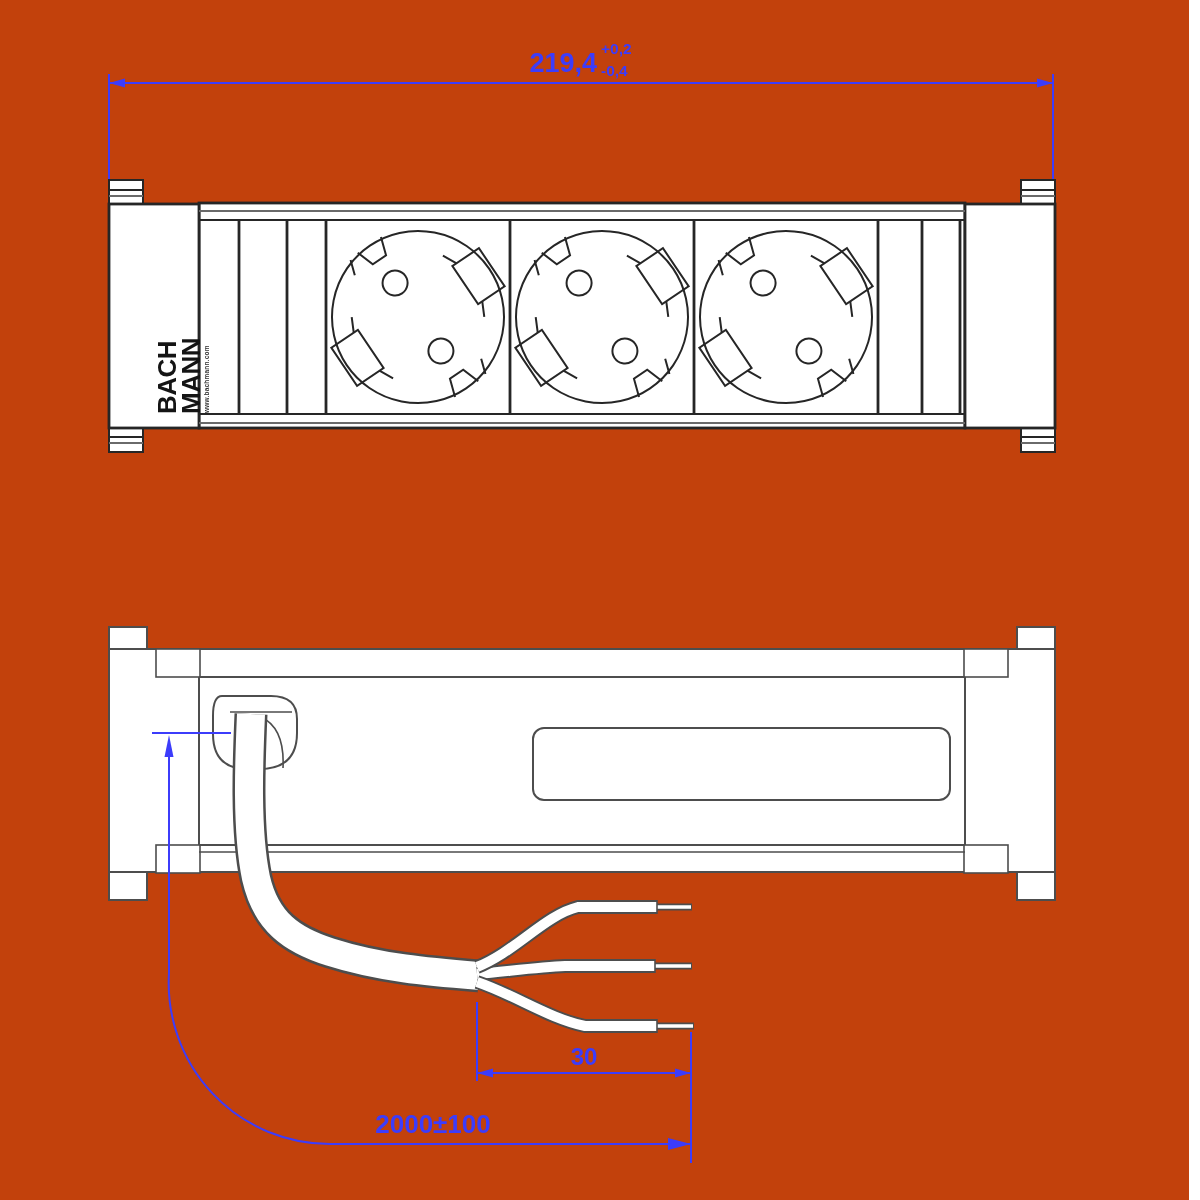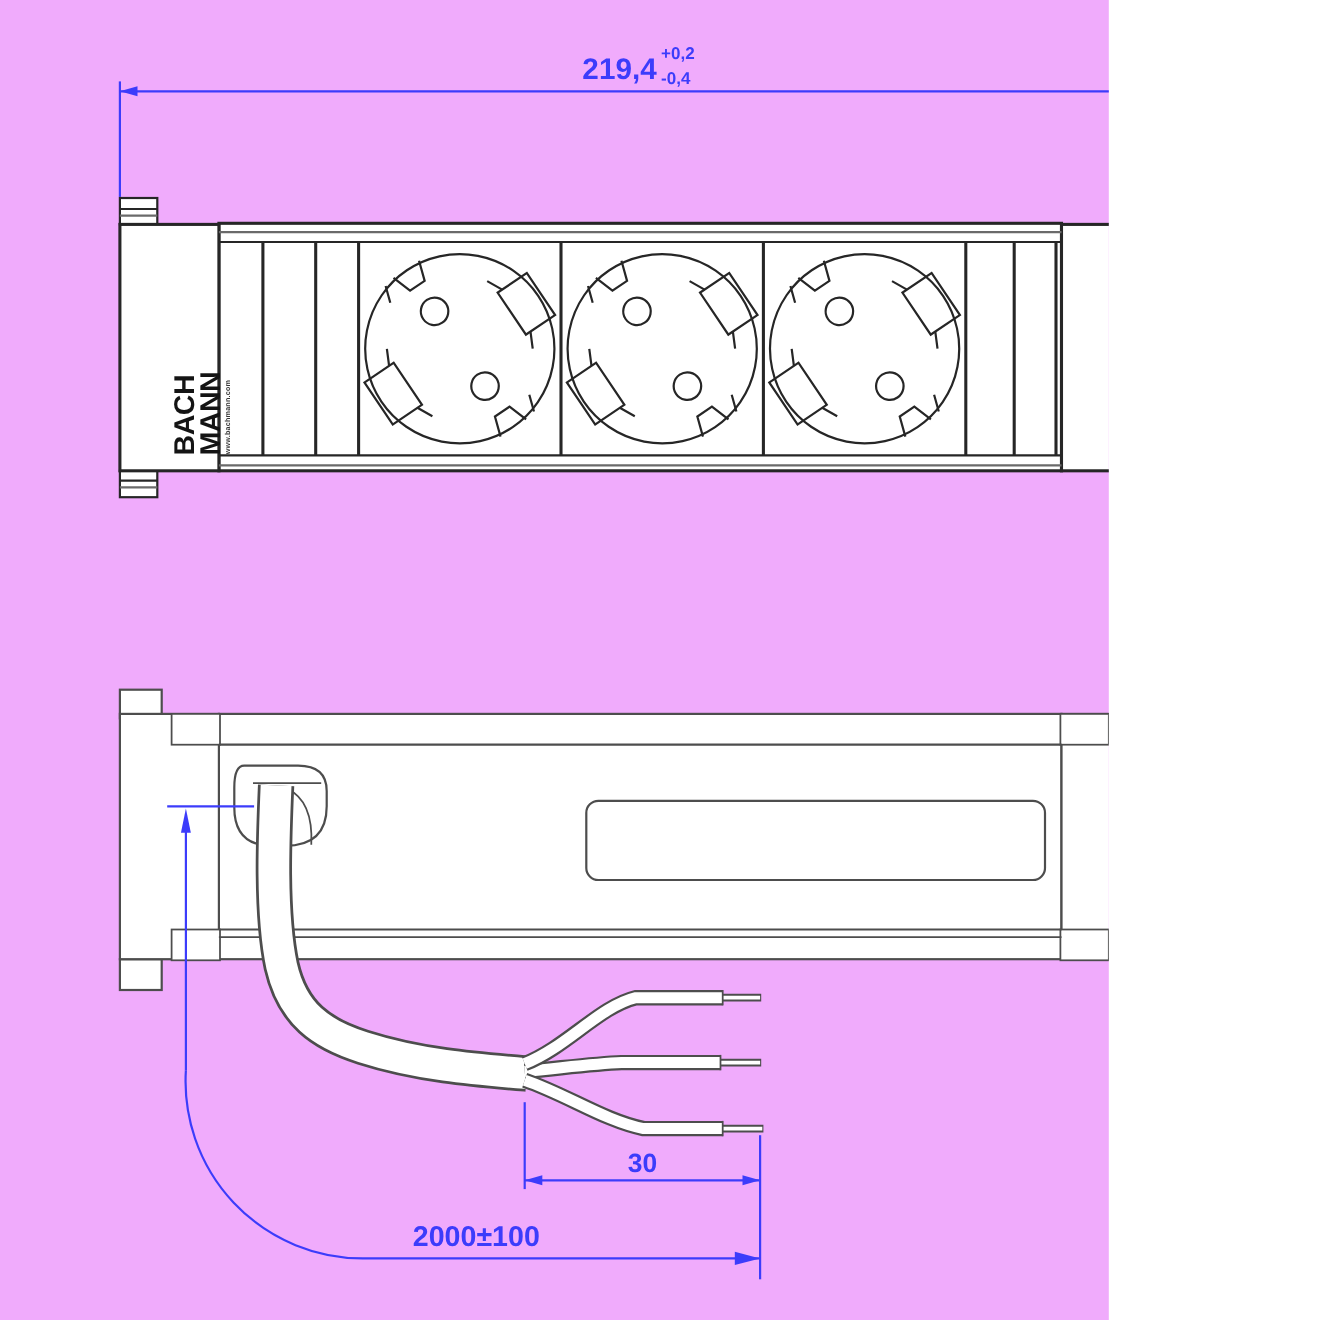--- a/index.html
+++ b/index.html
@@ -1,16 +1,16 @@
 <!DOCTYPE html>
 <html><head>
 <meta charset="utf-8">
 <style>
   html,body{margin:0;padding:0;background:#ffffff;}
-  .stage{width:1008px;height:1200px;position:relative;background:#f0abfc;overflow:hidden;}
+  .stage{width:1189px;height:1200px;position:relative;background:#c2410c;overflow:hidden;}
   svg{display:block;}
   
   .d2 {stroke:#262626;stroke-width:2;fill:none;}
   .d28{stroke:#262626;stroke-width:2.8;fill:none;}
   .dg {stroke:#6a6a6a;stroke-width:2;fill:none;}
   .m2 {stroke:#4d4d4d;stroke-width:2;fill:none;}
   .m16{stroke:#4d4d4d;stroke-width:1.6;fill:none;}
   .wf {fill:#ffffff;}
   .blue{stroke:#3c3cfb;stroke-width:2;fill:none;}
   .bluefill{fill:#3c3cfb;stroke:none;}

